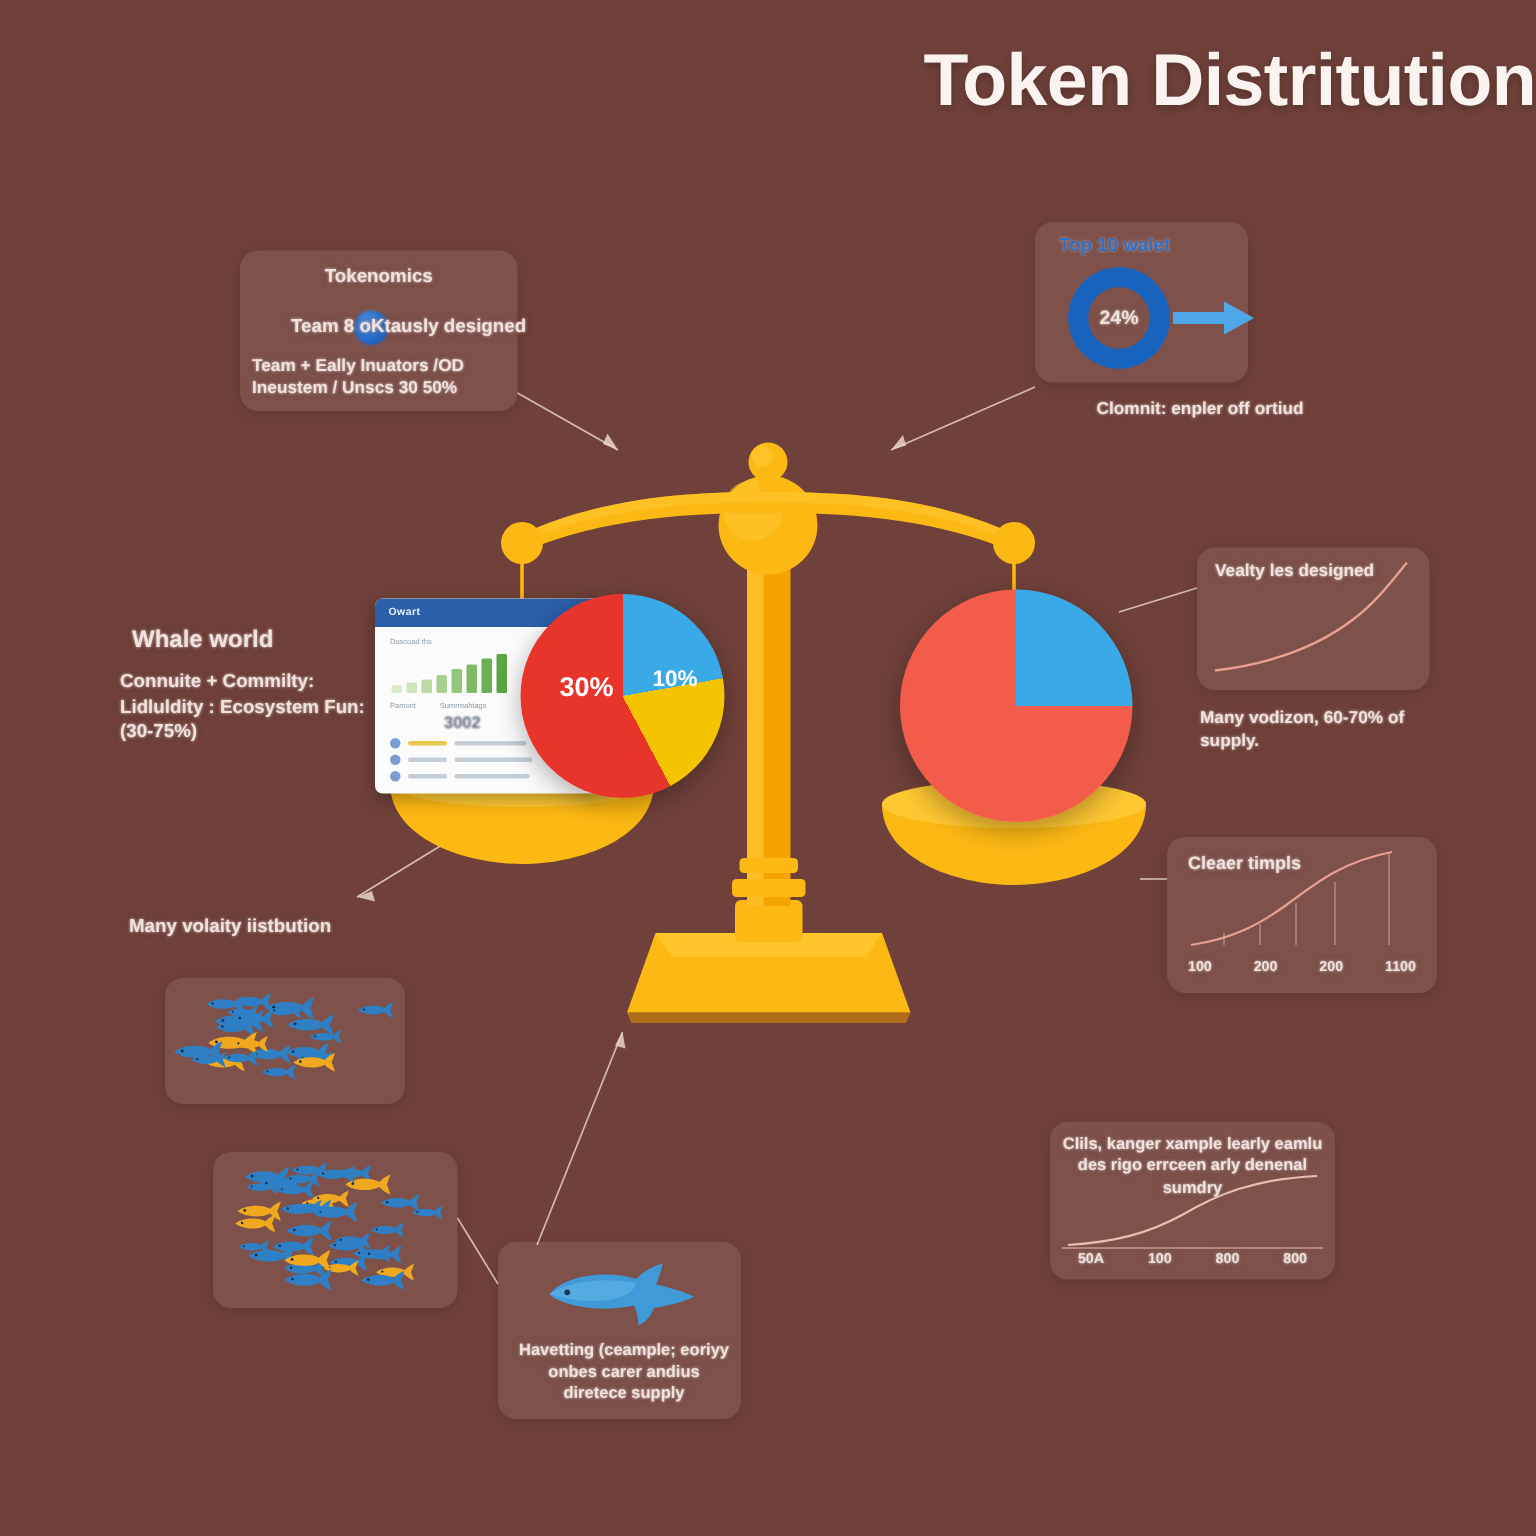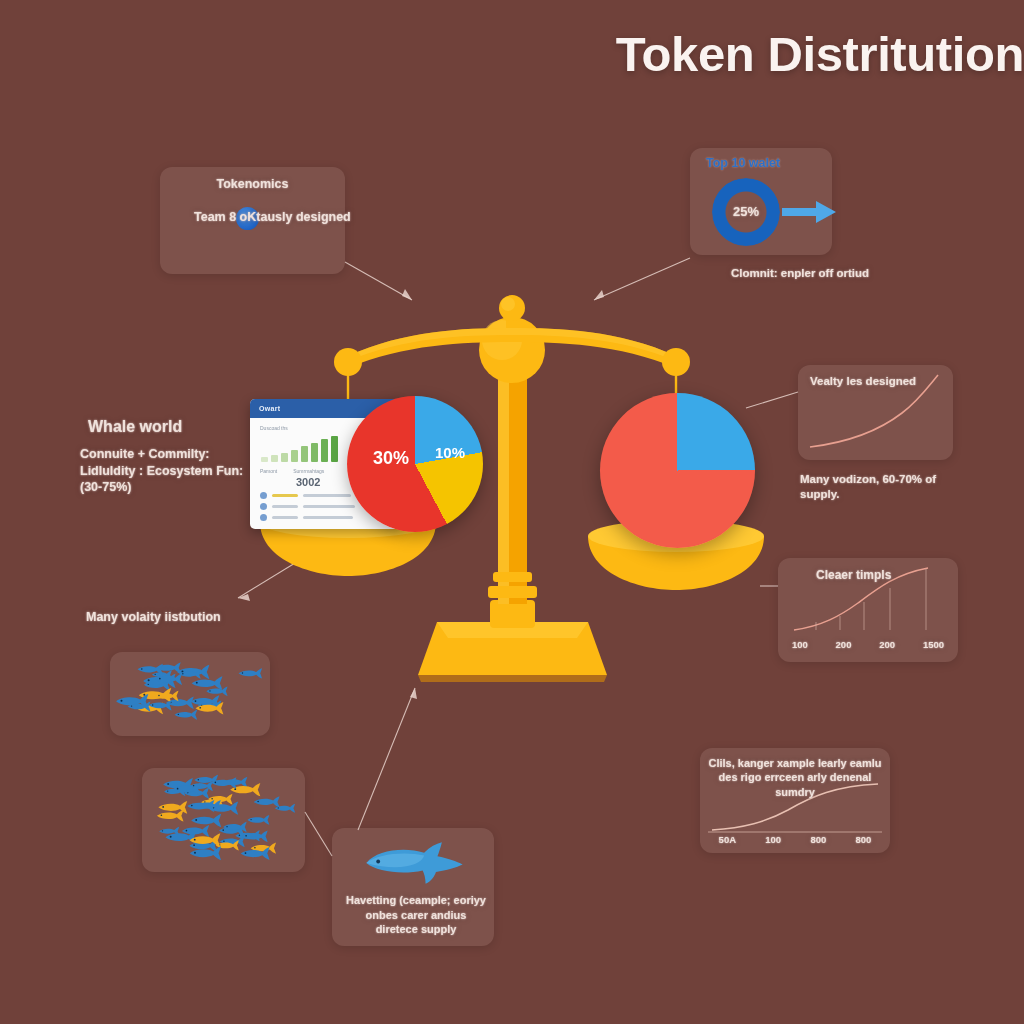--- a/index.html
+++ b/index.html
@@ -121,21 +121,21 @@
     background:conic-gradient(#3aa9e8 0deg 90deg,#F35B4A 90deg 360deg);
     box-shadow:0 6px 18px rgba(0,0,0,.3);
   }
 
   
   #card-volatility{left:798px;top:365px;width:155px;height:95px;}
   #card-volatility .c-title{position:absolute;left:12px;top:9px;font-size:11.5px;font-weight:bold;}
   #vol-caption{position:absolute;left:800px;top:472px;width:175px;font-size:11.5px;font-weight:bold;}
 
   #card-trends{left:778px;top:558px;width:180px;height:104px;}
-  #card-trends .c-title{position:absolute;left:14px;top:10px;font-size:12px;font-weight:bold;margin-left:24px;}
+  #card-trends .c-title{position:absolute;left:14px;top:10px;font-size:12px;font-weight:bold;}
   #card-trends .axis{position:absolute;left:0;right:0;bottom:10px;display:flex;justify-content:space-around;font-size:9.5px;font-weight:bold;}
 
   #card-cliff{left:700px;top:748px;width:190px;height:105px;}
   #card-cliff .c-title{position:absolute;left:8px;top:8px;right:8px;text-align:center;font-size:11px;font-weight:bold;line-height:1.3;}
   #card-cliff .axis{position:absolute;left:4px;right:4px;bottom:6px;display:flex;justify-content:space-around;font-size:9.5px;font-weight:bold;}
 
   
   #volatility-label{position:absolute;left:86px;top:609px;font-size:12.5px;font-weight:bold;}
   #card-fish-small{left:110px;top:652px;width:160px;height:84px;}
   #card-fish-big{left:142px;top:768px;width:163px;height:104px;}
@@ -181,26 +181,27 @@
     </g>
     <g>
       <path class="arrow-line" d="M305,812 L332,856"></path>
     </g>
   </svg>
 
   <div class="abs card" id="panel-tokenomics">
     <div class="t-title blur-txt">Tokenomics</div>
     <div id="tokenomics-dot"></div>
     <div class="t-line1 blur-txt">Team 8 oKtausly designed</div>
+    <div class="t-line2 blur-txt">Team + Eally Inuators /OD Ineustem / Unscs 30 50%</div>
   </div>
 
   <div class="abs card" id="panel-wallet">
     <div class="w-title">Top 10 walet</div>
     <div id="donut"></div>
-    <div id="donut-label" class="blur-txt">25%</div>
+    <div id="donut-label" class="blur-txt">24%</div>
     <svg id="wallet-arrow" viewBox="0 0 56 24">
       <path d="M0,8 L34,8 L34,1 L54,12 L34,23 L34,16 L0,16 Z" fill="#4FA8E8"></path>
     </svg>
   </div>
   <div class="blur-txt" id="wallet-caption">Clomnit: enpler off ortiud</div>
 
   <div id="whale-world">
     <div class="ww-title blur-txt">Whale world</div>
     <div class="ww-body blur-txt">Connuite + Commilty: Lidluldity : Ecosystem Fun: (30-75%)</div>
   </div>
@@ -300,21 +301,21 @@
         <line x1="62" y1="72" x2="62" y2="58"></line>
         <line x1="86" y1="72" x2="86" y2="44"></line>
         <line x1="112" y1="72" x2="112" y2="30"></line>
         <line x1="148" y1="72" x2="148" y2="11"></line>
       </g>
     </svg>
     <div class="axis blur-txt">
       <span>100</span>
       <span>200</span>
       <span>200</span>
-      <span>1500</span>
+      <span>1100</span>
     </div>
   </div>
 
   <div class="abs card" id="card-cliff">
     <svg viewBox="0 0 190 105" style="width:190px;height:105px;position:absolute;left:0;top:0;">
       <path d="M12,82 C44,80 66,74 88,62 C112,48 136,38 178,36" stroke="#E8C0B2" stroke-width="1.5" fill="none"></path>
       <line x1="8" y1="84" x2="182" y2="84" stroke="#E0BCB0" stroke-width="1" opacity=".7"></line>
     </svg>
     <div class="c-title blur-txt">Clils, kanger xample learly eamlu des rigo errceen arly denenal sumdry</div>
     <div class="axis blur-txt">

